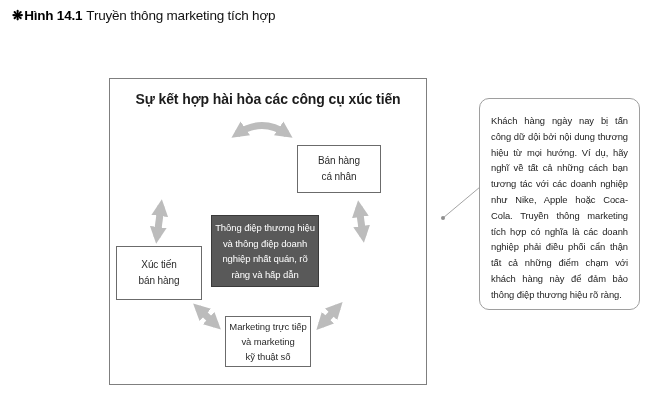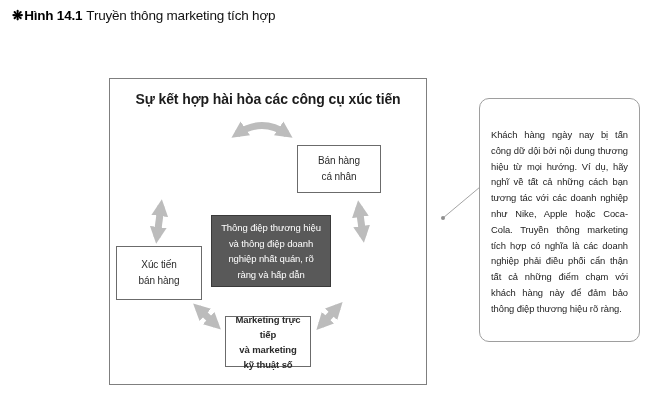--- a/index.html
+++ b/index.html
@@ -42,35 +42,35 @@
     position: absolute;
     background: #ffffff;
     border: 1px solid #6b6b6b;
     box-sizing: border-box;
     display: flex; flex-direction: column;
     align-items: center; justify-content: center;
     text-align: center;
     font-size: 10px; line-height: 16.5px; color: #2b2b2b;
     letter-spacing: -0.1px;
   }
-  .node-sm { font-size: 9.5px; line-height: 15px; font-weight: bold; }
+  .node-sm { font-size: 9.5px; line-height: 15px; }
   .node-center {
     background: #595959;
     border: 1px solid #3a3a3a;
     color: #ffffff;
     font-size: 9.5px; line-height: 15.5px;
   }
 
   .callout {
     position: absolute; left: 475px; top: 98px;
-    width: 161px; height: 244px;
+    width: 161px; height: 212px;
     border: 1px solid #9e9e9e; border-radius: 10px;
     box-sizing: border-box;
     background: #ffffff;
-    padding: 28px 11px;
+    padding: 14px 11px;
   }
   .callout-text {
     margin: 0;
     font-size: 9.4px; line-height: 15.8px;
     text-align: justify; color: #222222;
     letter-spacing: -0.05px;
   }
 </style>
 </head>
 <body>
@@ -111,21 +111,21 @@
     <div>bán hàng</div>
   </div>
 
 
   <div class="node node-sm" style="left:221px; top:316px; width:86px; height:51px;">
     <div>Marketing trực tiếp</div>
     <div>và marketing</div>
     <div>kỹ thuật số</div>
   </div>
 
-  <div class="node node-center" style="left:207px; top:215px; width:120px; height:72px;text-align:right;">
+  <div class="node node-center" style="left:207px; top:215px; width:108px; height:72px;text-align:right;">
     <div>Thông điệp thương hiệu</div>
     <div>và thông điệp doanh</div>
     <div>nghiệp nhất quán, rõ</div>
     <div>ràng và hấp dẫn</div>
   </div>
 
   <div class="callout">
     <p class="callout-text">Khách hàng ngày nay bị tấn công dữ dội bởi nội dung thương hiệu từ mọi hướng. Ví dụ, hãy nghĩ về tất cả những cách bạn tương tác với các doanh nghiệp như Nike, Apple hoặc Coca-Cola. Truyền thông marketing tích hợp có nghĩa là các doanh nghiệp phải điều phối cẩn thận tất cả những điểm chạm với khách hàng này để đảm bảo thông điệp thương hiệu rõ ràng.</p>
   </div>
 

